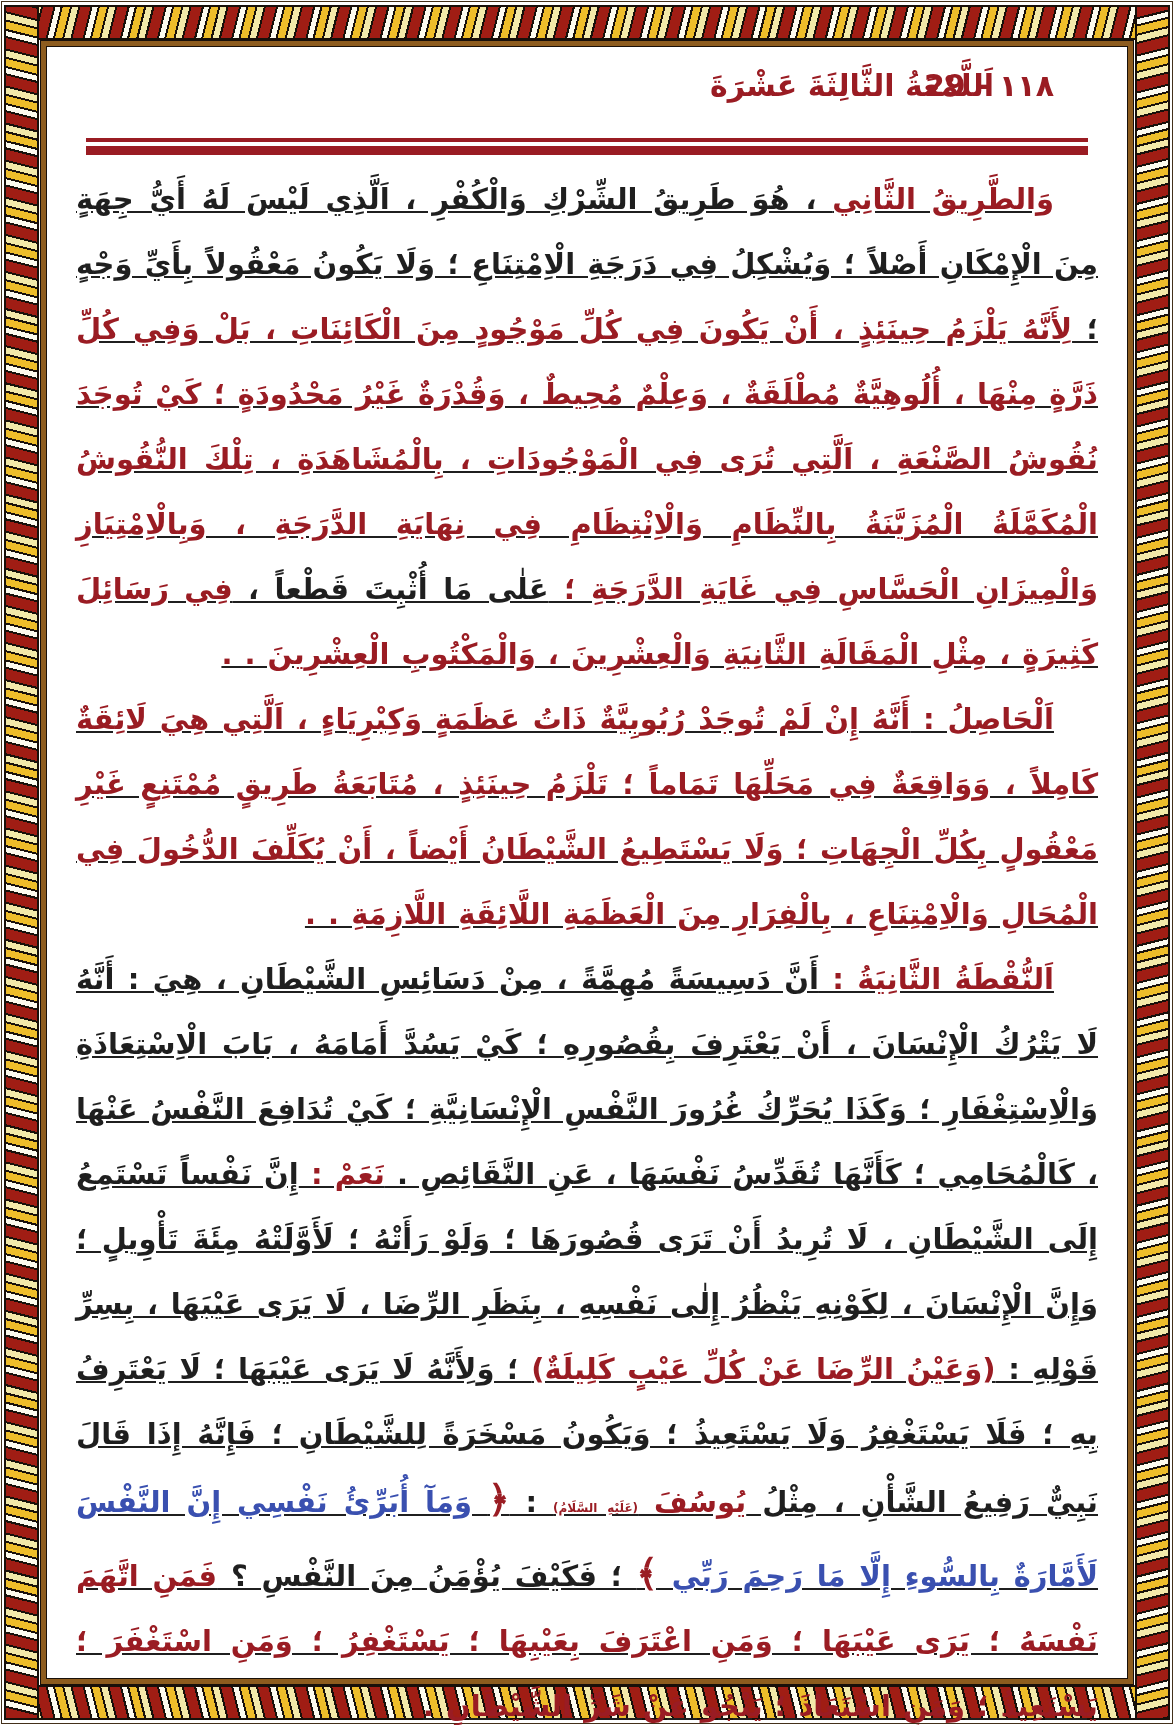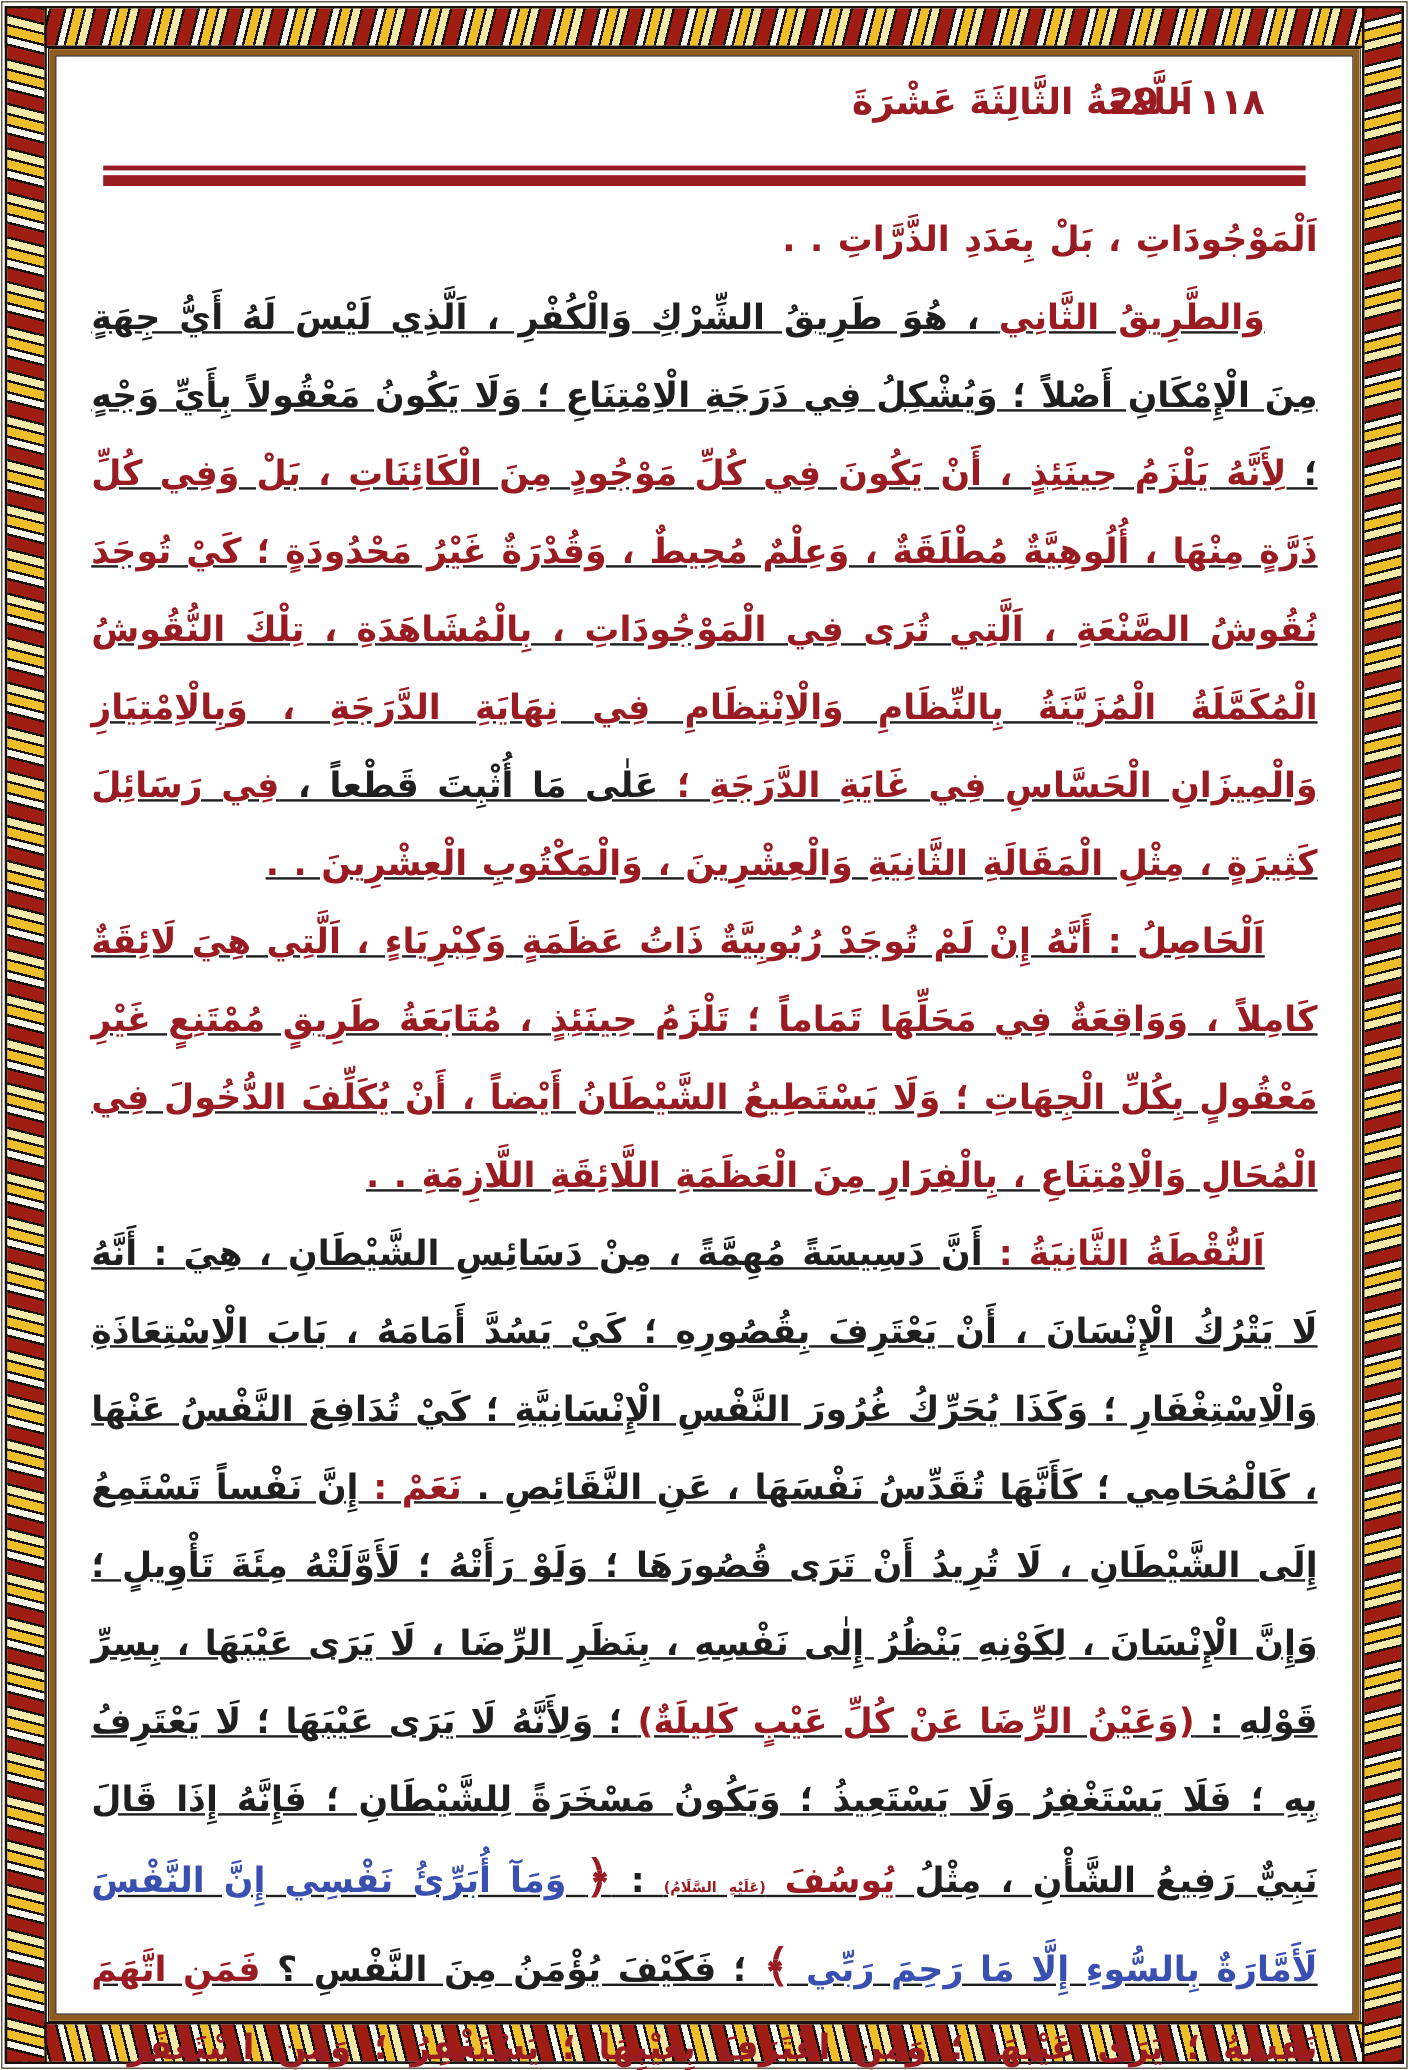--- a/index.html
+++ b/index.html
@@ -76,19 +76,18 @@
   <div class="band band-right"></div>
   <div class="brown-rule"></div>
 
   <div class="content">
     <div class="header">
       <div class="page-number">١١٨ - 29</div>
       <div class="title">اَللَّمْعَةُ الثَّالِثَةَ عَشْرَةَ</div>
     </div>
     <div class="divider"></div>
     <div class="body-text" lang="ar" dir="rtl">
-        <p class="para"><span class="seg-maroon">اَلْمَوْجُودَاتِ ، بَلْ بِعَدَدِ الذَّرَّاتِ . .</span></p>
         <p class="para indent"><span class="seg-maroon">وَالطَّرِيقُ الثَّانِي</span><span class="seg-ink"> ، هُوَ طَرِيقُ الشِّرْكِ وَالْكُفْرِ ، اَلَّذِي لَيْسَ لَهُ أَيُّ جِهَةٍ مِنَ الْإِمْكَانِ أَصْلاً ؛ وَيُشْكِلُ فِي دَرَجَةِ الْاِمْتِنَاعِ ؛ وَلَا يَكُونُ مَعْقُولاً بِأَيِّ وَجْهٍ ؛ </span><span class="seg-maroon">لِأَنَّهُ يَلْزَمُ حِينَئِذٍ ، أَنْ يَكُونَ فِي كُلِّ مَوْجُودٍ مِنَ الْكَائِنَاتِ ، بَلْ وَفِي كُلِّ ذَرَّةٍ مِنْهَا ، أُلُوهِيَّةٌ مُطْلَقَةٌ ، وَعِلْمٌ مُحِيطٌ ، وَقُدْرَةٌ غَيْرُ مَحْدُودَةٍ ؛ كَيْ تُوجَدَ نُقُوشُ الصَّنْعَةِ ، اَلَّتِي تُرَى فِي الْمَوْجُودَاتِ ، بِالْمُشَاهَدَةِ ، تِلْكَ النُّقُوشُ الْمُكَمَّلَةُ الْمُزَيَّنَةُ بِالنِّظَامِ وَالْاِنْتِظَامِ فِي نِهَايَةِ الدَّرَجَةِ ، وَبِالْاِمْتِيَازِ وَالْمِيزَانِ الْحَسَّاسِ فِي غَايَةِ الدَّرَجَةِ ؛ </span><span class="seg-ink">عَلٰى مَا أُثْبِتَ قَطْعاً ، </span><span class="seg-maroon">فِي رَسَائِلَ كَثِيرَةٍ ، مِثْلِ الْمَقَالَةِ الثَّانِيَةِ وَالْعِشْرِينَ ، وَالْمَكْتُوبِ الْعِشْرِينَ . .</span></p>
         <p class="para indent"><span class="seg-maroon">اَلْحَاصِلُ : </span><span class="seg-maroon">أَنَّهُ إِنْ لَمْ تُوجَدْ رُبُوبِيَّةٌ ذَاتُ عَظَمَةٍ وَكِبْرِيَاءٍ ، اَلَّتِي هِيَ لَائِقَةٌ كَامِلاً ، وَوَاقِعَةٌ فِي مَحَلِّهَا تَمَاماً ؛ تَلْزَمُ حِينَئِذٍ ، مُتَابَعَةُ طَرِيقٍ مُمْتَنِعٍ غَيْرِ مَعْقُولٍ بِكُلِّ الْجِهَاتِ ؛ وَلَا يَسْتَطِيعُ الشَّيْطَانُ أَيْضاً ، أَنْ يُكَلِّفَ الدُّخُولَ فِي الْمُحَالِ وَالْاِمْتِنَاعِ ، بِالْفِرَارِ مِنَ الْعَظَمَةِ اللَّائِقَةِ اللَّازِمَةِ . .</span></p>
         <p class="para indent"><span class="seg-maroon">اَلنُّقْطَةُ الثَّانِيَةُ : </span><span class="seg-ink">أَنَّ دَسِيسَةً مُهِمَّةً ، مِنْ دَسَائِسِ الشَّيْطَانِ ، هِيَ : أَنَّهُ لَا يَتْرُكُ الْإِنْسَانَ ، أَنْ يَعْتَرِفَ بِقُصُورِهِ ؛ كَيْ يَسُدَّ أَمَامَهُ ، بَابَ الْاِسْتِعَاذَةِ وَالْاِسْتِغْفَارِ ؛ وَكَذَا يُحَرِّكُ غُرُورَ النَّفْسِ الْإِنْسَانِيَّةِ ؛ كَيْ تُدَافِعَ النَّفْسُ عَنْهَا ، كَالْمُحَامِي ؛ كَأَنَّهَا تُقَدِّسُ نَفْسَهَا ، عَنِ النَّقَائِصِ . </span><span class="seg-maroon">نَعَمْ : </span><span class="seg-ink">إِنَّ نَفْساً تَسْتَمِعُ إِلَى الشَّيْطَانِ ، لَا تُرِيدُ أَنْ تَرَى قُصُورَهَا ؛ وَلَوْ رَأَتْهُ ؛ لَأَوَّلَتْهُ مِئَةَ تَأْوِيلٍ ؛ وَإِنَّ الْإِنْسَانَ ، لِكَوْنِهِ يَنْظُرُ إِلٰى نَفْسِهِ ، بِنَظَرِ الرِّضَا ، لَا يَرَى عَيْبَهَا ، بِسِرِّ قَوْلِهِ : </span><span class="seg-maroon">(وَعَيْنُ الرِّضَا عَنْ كُلِّ عَيْبٍ كَلِيلَةٌ)</span><span class="seg-ink"> ؛ وَلِأَنَّهُ لَا يَرَى عَيْبَهَا ؛ لَا يَعْتَرِفُ بِهِ ؛ فَلَا يَسْتَغْفِرُ وَلَا يَسْتَعِيذُ ؛ وَيَكُونُ مَسْخَرَةً لِلشَّيْطَانِ ؛ فَإِنَّهُ إِذَا قَالَ نَبِيٌّ رَفِيعُ الشَّأْنِ ، مِثْلُ </span><span class="seg-maroon">يُوسُفَ </span><span class="seg-honorific">(عَلَيْهِ السَّلَامُ)</span><span class="seg-ink"> : </span><span class="seg-bracket">﴿</span><span class="seg-blue"> وَمَآ أُبَرِّئُ نَفْسِي إِنَّ النَّفْسَ لَأَمَّارَةٌ بِالسُّوءِ إِلَّا مَا رَحِمَ رَبِّي </span><span class="seg-bracket">﴾</span><span class="seg-ink"> ؛ فَكَيْفَ يُؤْمَنُ مِنَ النَّفْسِ ؟ </span><span class="seg-maroon">فَمَنِ اتَّهَمَ نَفْسَهُ ؛ يَرَى عَيْبَهَا ؛ وَمَنِ اعْتَرَفَ بِعَيْبِهَا ؛ يَسْتَغْفِرُ ؛ وَمَنِ اسْتَغْفَرَ ؛ يَسْتَعِيذُ ؛ وَمَنِ اسْتَعَاذَ ؛ يَنْجُو عَنْ شَرِّ الشَّيْطَانِ . </span></p>
       </div>
   </div>
 </div>
 
 </body></html>

